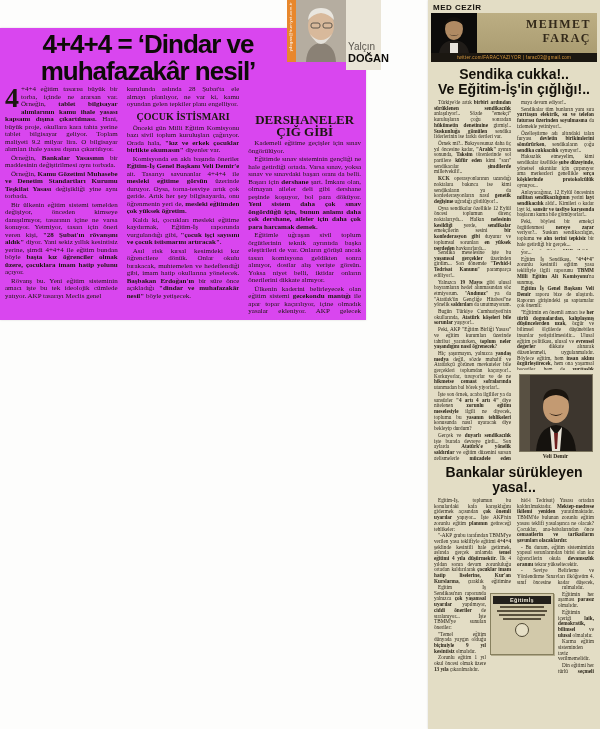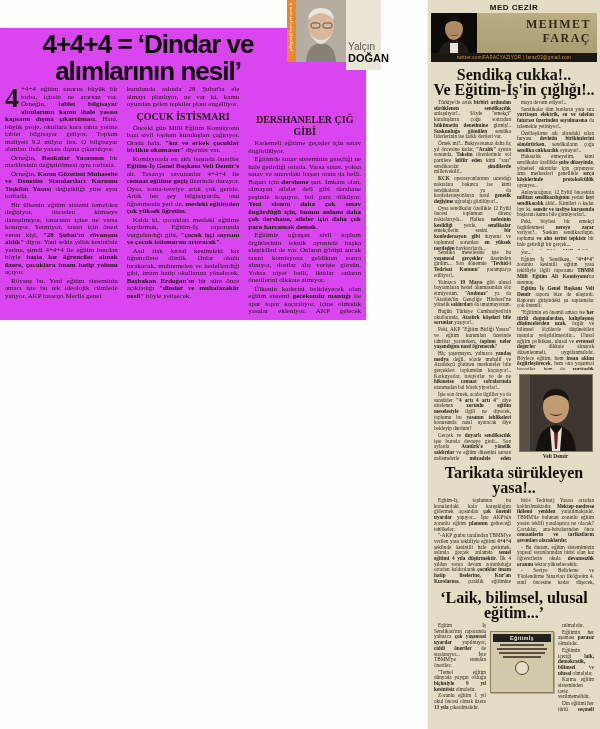--- a/index.html
+++ b/index.html
@@ -9,48 +9,48 @@
   
   .left-clip{position:absolute;left:0;top:28px;width:366px;height:292px;background:#d946ef;box-shadow:0 0 2px rgba(0,0,0,.15);}
   .headline{position:absolute;left:6px;top:3px;width:284px;text-align:center;
     font-family:"Liberation Sans",sans-serif;font-weight:bold;font-size:26px;line-height:27px;letter-spacing:-1px;color:#0d0b08;}
   .left-cols{position:absolute;left:5px;top:58px;width:356px;height:230px;display:flex;gap:9px;}
   .lcol{flex:1;overflow:hidden;font-size:7px;line-height:7.5px;text-align:justify;}
   .lcol p{margin:0 0 1px 0;text-indent:6px;}
   .lcol p.noindent{text-indent:0;}
   .col-header{font-family:"Liberation Serif",serif;font-weight:bold;font-size:10px;line-height:12px;
     text-align:center;margin:2px 0 2px;text-indent:0;letter-spacing:0px;}
-  .col-header.small{font-size:10px;margin-top:28px;}
+  .col-header.small{font-size:13px;margin-top:28px;}
   .dropcap{float:left;font-weight:bold;font-size:28px;line-height:23px;padding-right:2px;font-family:"Liberation Serif",serif;}
 
   
   .author-block{position:absolute;left:287px;top:0;width:94px;height:70px;display:flex;}
   .author-strip{width:9px;height:62px;background:#e8872c;position:relative;}
   .author-strip span{position:absolute;top:2px;left:1px;writing-mode:vertical-rl;transform:rotate(180deg);
     font-family:"Liberation Sans",sans-serif;font-size:4px;color:#fff;letter-spacing:.3px;}
   .author-photo{width:50px;height:62px;background:linear-gradient(#c7c1b5,#a9a295);position:relative;overflow:hidden;}
   .author-name{width:35px;height:70px;background:#eae5d7;display:flex;flex-direction:column;justify-content:flex-end;
     align-items:flex-start;padding:0 0 6px 2px;box-sizing:border-box;font-family:"Liberation Sans",sans-serif;}
   .author-first{font-size:10px;color:#5a564e;line-height:11px;}
   .author-last{font-size:11px;font-weight:bold;color:#0e0c09;line-height:12px;}
 
   
   .right-clip{position:absolute;left:428px;top:0;width:172px;height:729px;background:#e3ddc5;box-shadow:0 0 2px rgba(0,0,0,.15);}
-  .kicker{text-align:center;font-family:"Liberation Sans",sans-serif;font-weight:bold;font-size:8px;
+  .kicker{text-align:left;font-family:"Liberation Sans",sans-serif;font-weight:bold;font-size:8px;
     letter-spacing:.5px;padding:3px 5px 1px;color:#14110c;}
   .band{display:flex;height:40px;margin:0 3px;}
   .band-photo{width:46px;background:#0c0b0a;position:relative;overflow:hidden;}
   .band-name{flex:1;background:linear-gradient(#bcae83,#ab9d72);text-align:right;padding:4px 6px 0 0;box-sizing:border-box;}
   .band-first,.band-last{font-family:"Liberation Serif",serif;font-weight:bold;letter-spacing:1.5px;
     font-size:12px;line-height:14px;color:#33291a;}
   .band-contact{height:9px;background:#1b1711;margin:0 3px;text-align:center;
     font-family:"Liberation Sans",sans-serif;font-size:4.5px;line-height:9px;color:#dd9c3f;letter-spacing:.3px;}
 
-  .sec-head{font-family:Liberation Serif, serif;font-weight:bold;text-align:center;
-    font-size:16px;line-height:15px;margin:5px 2px 3px;color:#13100a;}
+  .sec-head{font-family:Liberation Sans, sans-serif;font-weight:bold;text-align:center;
+    font-size:14px;line-height:15px;margin:5px 2px 3px;color:#13100a;}
   .sec-cols{display:flex;gap:6px;padding:0 6px;overflow:hidden;}
   .rcol{flex:1;overflow:hidden;font-size:5.2px;line-height:5.7px;text-align:justify;color:#2a2418;}
   .rcol p{margin:0 0 1px 0;text-indent:4px;}
   .h1cols{height:150px;}
   .h2cols{height:210px;}
   .h3cols{height:87px;}
 
   
   .veli-wrap{position:relative;height:210px;}
   .veli-text{height:120px;overflow:hidden;}
@@ -75,37 +75,37 @@
   b{font-weight:bold;}
 </style>
 </head>
 <body>
 
 <div id="canvas">
 
   <div class="left-clip">
     <div class="headline">
       <div>4+4+4 = ‘Dindar ve</div>
-      <div>alımlarının nesil’</div>
+      <div>muhafazakâr nesil’</div>
     </div>
 
     <div class="left-cols">
       <div class="lcol">
         <p class="noindent"><span class="dropcap">4</span><span>+4+4 eğitim tasarısı büyük bir torba, içinde ne ararsan var. Örneğin, <b>tablet bilgisayar alımlarının kamu ihale yasası kapsamı dışına çıkartılması.</b> Hani, büyük proje, okullara kara tahta yerine tablet bilgisayar geliyor. Toplam maliyeti 9.2 milyar lira. O bilgisayar alımları ihale yasası dışına çıkartılıyor.</span></p>
         <p>Örneğin, <b>Bankalar Yasasının</b> bir maddesinin değiştirilmesi aynı torbada.</p>
         <p>Örneğin, <b>Kamu Gözetimi Muhasebe ve Denetim Standartları Kurumu Teşkilat Yasası</b> değişikliği yine aynı torbada.</p>
         <p>Bir ülkenin eğitim sistemi temelden değişiyor, önceden kimseye danışılmıyor, tasarının içine ne varsa konuyor. Yetmiyor, tasarı için öneri veren kişi, <b>"28 Şubat'ın rövanşını aldık"</b> diyor. Yani sekiz yıllık kesintisiz yerine, şimdi 4+4+4 ile eğitim bundan böyle <b>başta kız öğrenciler olmak üzere, çocuklara imam hatip yolunu</b> açıyor.</p>
         <p>Rövanş bu. Yeni eğitim sisteminin amacı işte bu tek ideolojik cümlede yatıyor. AKP tasarıyı Meclis genel</p>
       </div>
 
       <div class="lcol">
         <p class="noindent">kurulunda aslında 28 Şubat'ta ele almayı planlıyor, ne var ki, kamu oyundan gelen tepkiler planı engelliyor.</p>
         <div class="col-header">ÇOCUK İSTİSMARI</div>
         <p>Önceki gün Milli Eğitim Komisyonu bazı sivil toplum kuruluşları çağırıyor. Orada hala, <b>"kız ve erkek çocuklar birlikte okumasın"</b> diyenler var.</p>
-        <p>Komisyonda en aklı başında öneriler <b>Eğitim-İş Genel Başkanı Veli Demir'e</b> ait. Tasarıyı savunanlar 4+4+4 ile <b>cemaat eğitime geçiş</b> üzerinde duruyor. Oysa, torna-tesviye artık çok geride. Artık her şey bilgisayarda, onu öğrenmenin yeri de, <b>mesleki eğitimden çok yüksek öğretim.</b></p>
+        <p>Komisyonda en aklı başında öneriler <b>Eğitim-İş Genel Başkanı Veli Demir'e</b> ait. Tasarıyı savunanlar 4+4+4 ile <b>mesleki eğitime görsün</b> üzerinde duruyor. Oysa, torna-tesviye artık çok geride. Artık her şey bilgisayarda, onu öğrenmenin yeri de, <b>mesleki eğitimden çok yüksek öğretim.</b></p>
         <p>Kaldı ki, çocukları mesleki eğitime kaydırmak, Eğitim-İş raporunda vurgulandığı gibi, <b>"çocuk işçi sayısını ve çocuk istismarını artıracak".</b></p>
         <p>Asıl risk kırsal kesimdeki kız öğrencilere dönük. Onlar okulu bırakacak, muhtemelen ve hedeflendiği gibi, imam hatip okullarına yönelecek. <b>Başbakan Erdoğan'ın</b> bir süre önce açıkladığı <b>"dindar ve muhafazakâr nesil"</b> böyle yetişecek.</p>
       </div>
 
       <div class="lcol">
         <div class="col-header small">DERSHANELER ÇIĞ GİBİ</div>
         <p>Kademeli eğitime geçişler için sınav öngörülüyor.</p>
         <p>Eğitimde sınav sisteminin gençliği ne hale getirdiği ortada. Varsa sınav, yoksa sınav ve sınavdaki başarı oranı da belli. Başarı için <b>dershane</b> şart. İmkanı olan, olmayan aileler deli gibi dershane peşinde koşuyor, bol para döküyor. <b>Yeni sistem daha çok sınav öngördüğü için, bunun anlamı daha çok dershane, aileler için daha çok para harcamak demek.</b></p>
         <p>Eğitimle uğraşan sivil toplum örgütlerinin teknik ayrıntıda başka eleştirileri de var. Onların görüşü ancak tasarı komisyona geldikten sonra alınıyor, dostlar alış verişte görsün. Yoksa niyet belli, iktidar onların önerilerini dikkate almıyor.</p>
         <p>Ülkenin kaderini belirleyecek olan eğitim sistemi <b>gecekondu mantığı</b> ile apar topar kaçırılıyor, içine olmadık yasalar ekleniyor. AKP gelecek kuşakları etkileyecek en temel değişikliklerden birine yöneliyor.</p>
@@ -206,35 +206,34 @@
               <ellipse cx="36" cy="32" rx="13" ry="16" fill="#c39a72"></ellipse>
               <path d="M23 26 Q24 14 36 14 Q48 14 49 26 Q43 20 36 20 Q29 20 23 26 Z" fill="#1a140e"></path>
               <path d="M29 38 Q36 42 43 38 Q40 41 36 41 Q32 41 29 38 Z" fill="#24180e"></path>
             </svg>
           </div>
           <div class="veli-caption">Veli Demir</div>
         </div>
       </div>
     </div>
 
-    <div class="sec-head">Tarikata sürükleyen yasa!..</div>
+    <div class="sec-head">Bankalar sürükleyen yasa!..</div>
     <div class="sec-cols h3cols">
       <div class="rcol">
         <p>Eğitim-İş, toplumun bu konulardaki kafa karışıklığını gidermek açısından <b>çok önemli uyarılar</b> yapıyor... İşte AKP'nin zorunlu eğitim <b>planının</b> getireceği tehlikeler:</p>
         <p>"-AKP grubu tarafından TBMM'ye verilen yasa teklifiyle eğitimi <b>4+4+4</b> şeklinde kesintili hale getirmek, aslında gerçek anlamda <b>temel eğitimi 4 yıla düşürmektir</b>. İlk 4 yıldan sonra devam zorunluluğu ortadan kaldırılarak <b>çocuklar imam hatip liselerine, Kur'an Kurslarına</b>, çıraklık eğitimine yönlendirilecektir.</p>
 
       </div>
       <div class="rcol">
         <p class="noindent">hid-i Tedrisat) Yasası ortadan kaldırılmaktadır. <b>Mektep-medrese ikilemi yeniden</b> yaratılmaktadır. TBMM'de bulunan zorunlu eğitim yasası teklifi yasalaşınca ne olacak? Çocuklar, ana-babalarından önce <b>cemaatlerin ve tarikatların şavunları olacaklardır.</b></p>
         <p>- Bu durum, eğitim sistemimizin yapısal sorunlarından birisi olan kız öğrencilerin okula <b>devamsızlık oranını</b> tekrar yükseltecektir.</p>
         <p>- Seviye Belirleme ve Yönlendirme Sınavları ilköğretim 4. sınıf öncesine kadar düşecek, <b>dershaneler çığ gibi artacaktır</b>. Eğitimin velilere  de katlanacaktır."</p>
       </div>
     </div>
 
-    <div class="sec-head">‘Laik, bilimsel, ulusal eğitim...’</div>
     <div class="sec4-row">
       <div class="sec4-col sec4-left">
         <p>Eğitim İş Sendikası'nın raporunda yalnızca <b>çok yaşamsal uyarılar</b> yapılmıyor, <b>ciddi öneriler</b> de sıralanıyor... İşte TBMM'ye sunulan öneriler:</p>
         <p>"Temel eğitim dünyada yaygın olduğu <b>biçimiyle 9 yıl kesintisiz</b> olmalıdır.</p>
         <p>Zorunlu eğitim 1 yıl okul öncesi olmak üzere <b>13 yıla</b> çıkarılmalıdır.</p>
 
       </div>
       <div>
         <div class="report-cover">
           <div class="cover-band">Eğitimİş</div>

